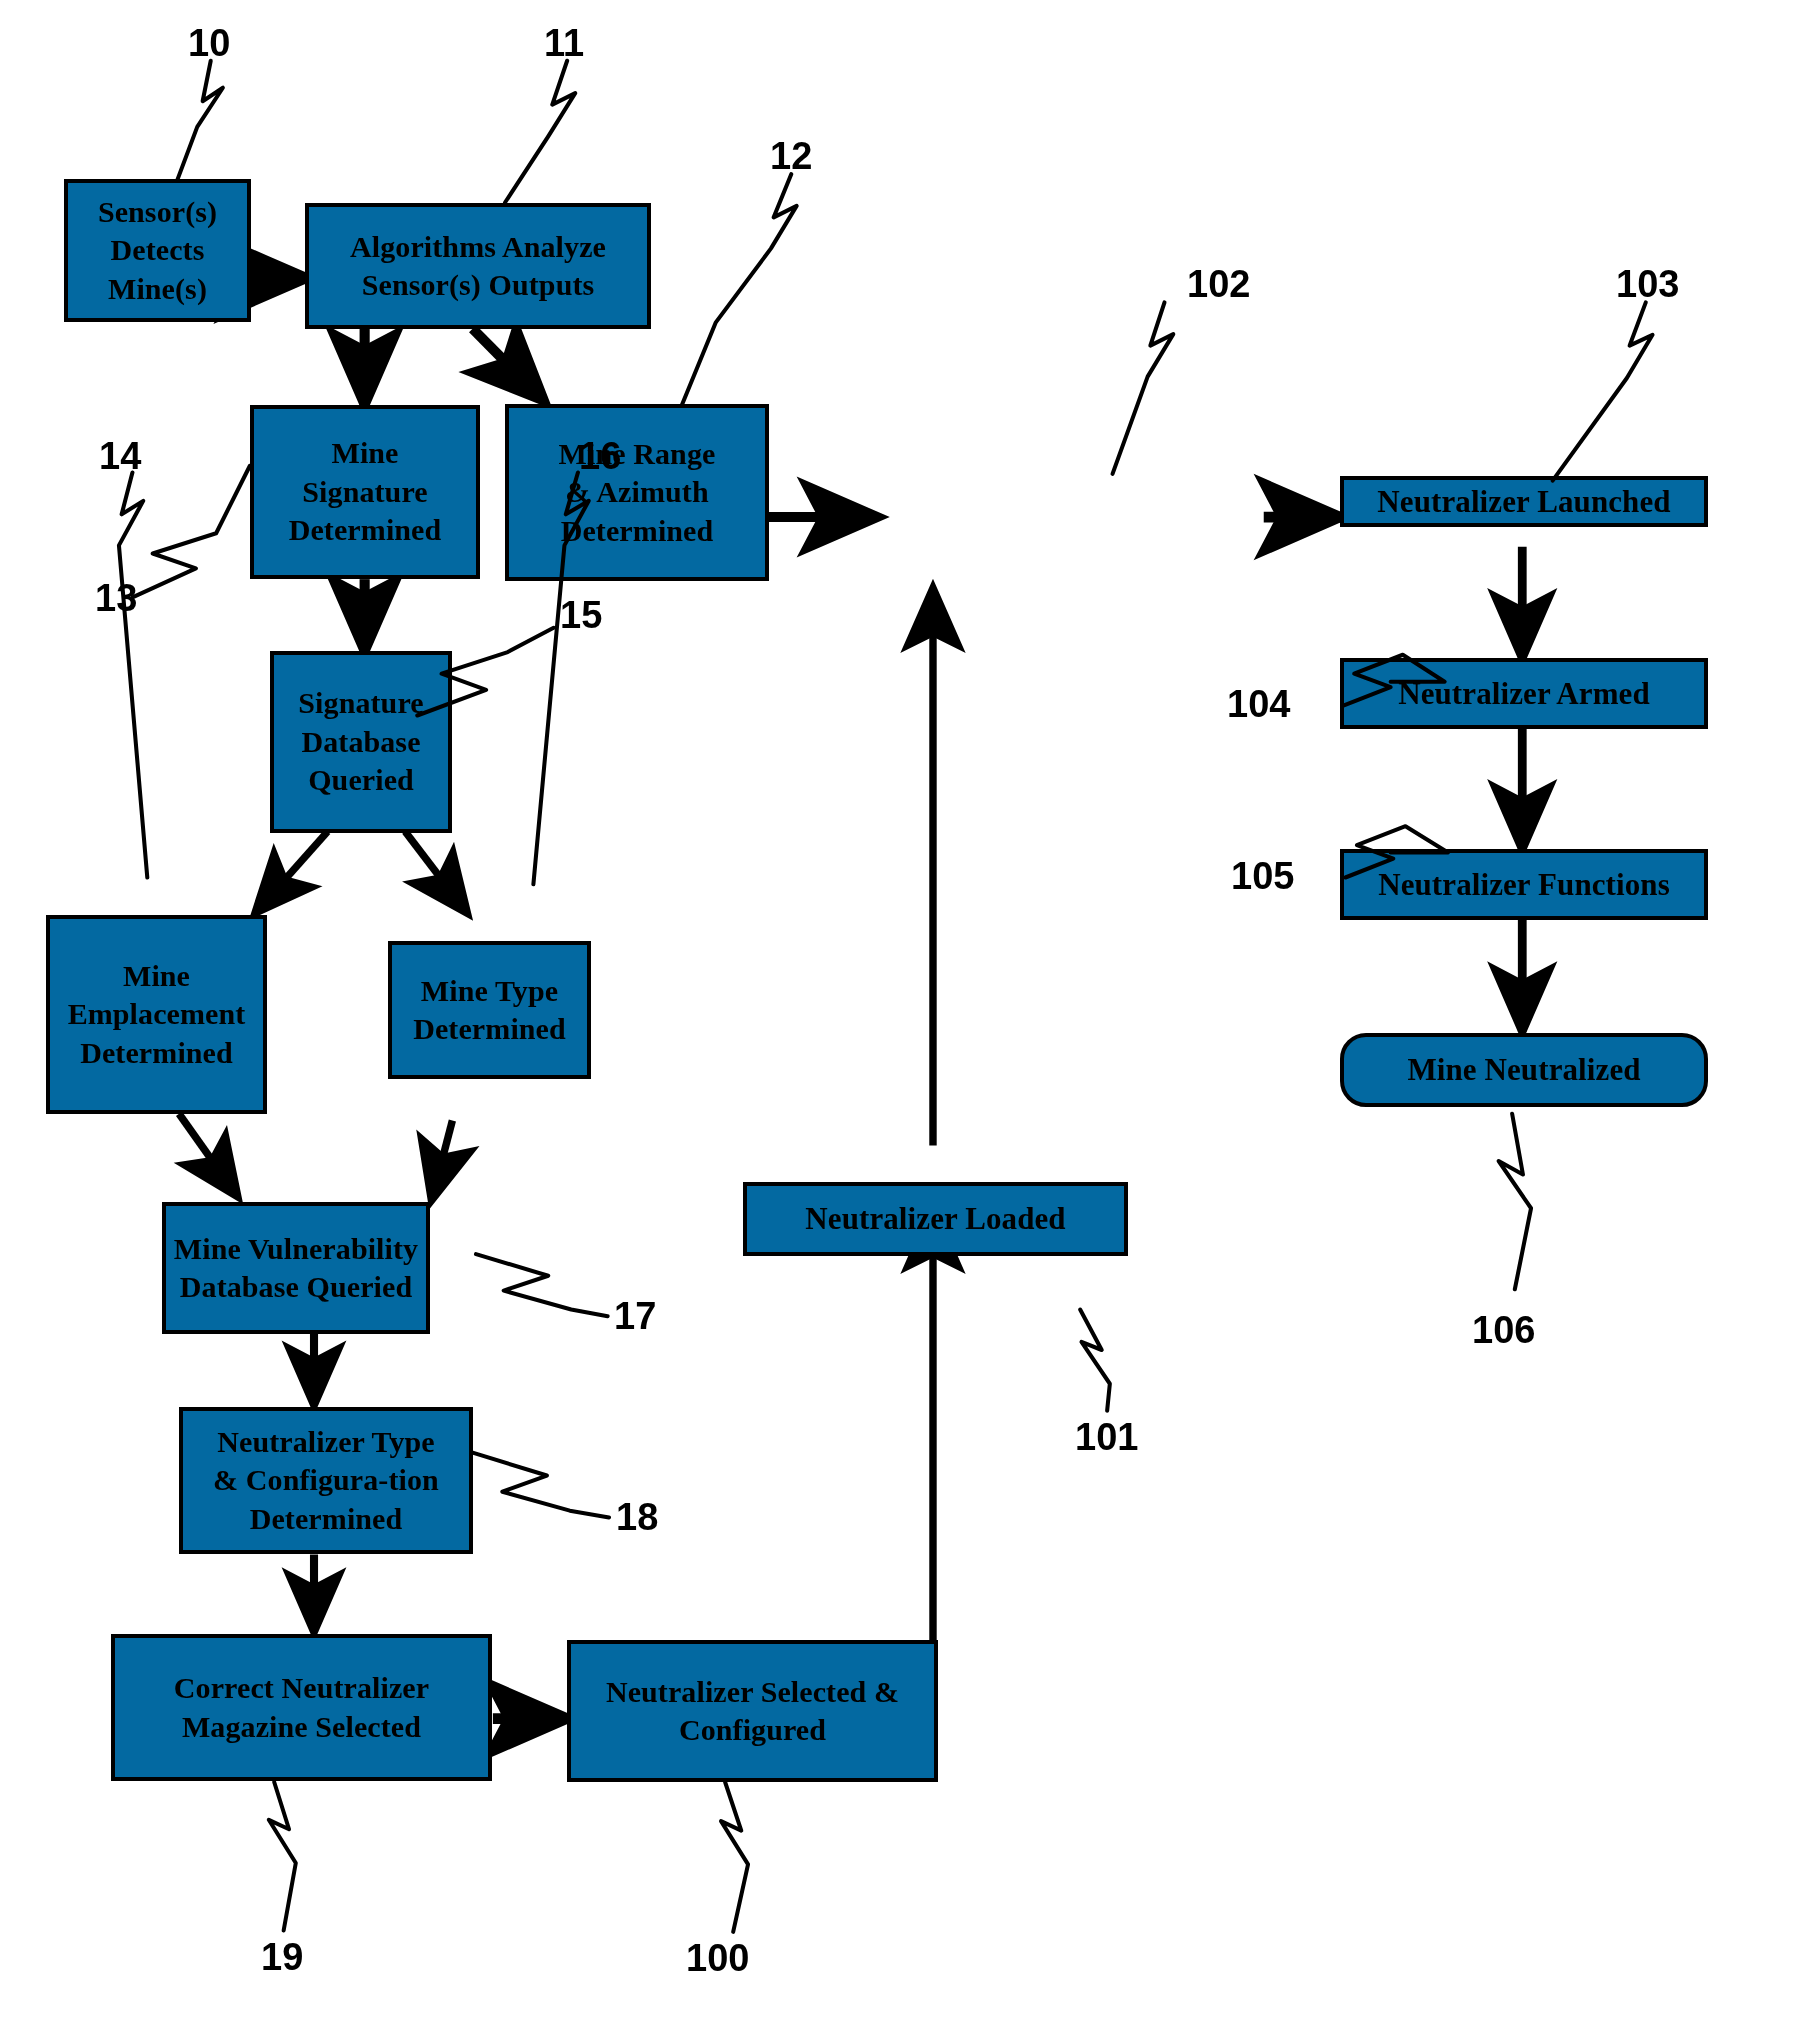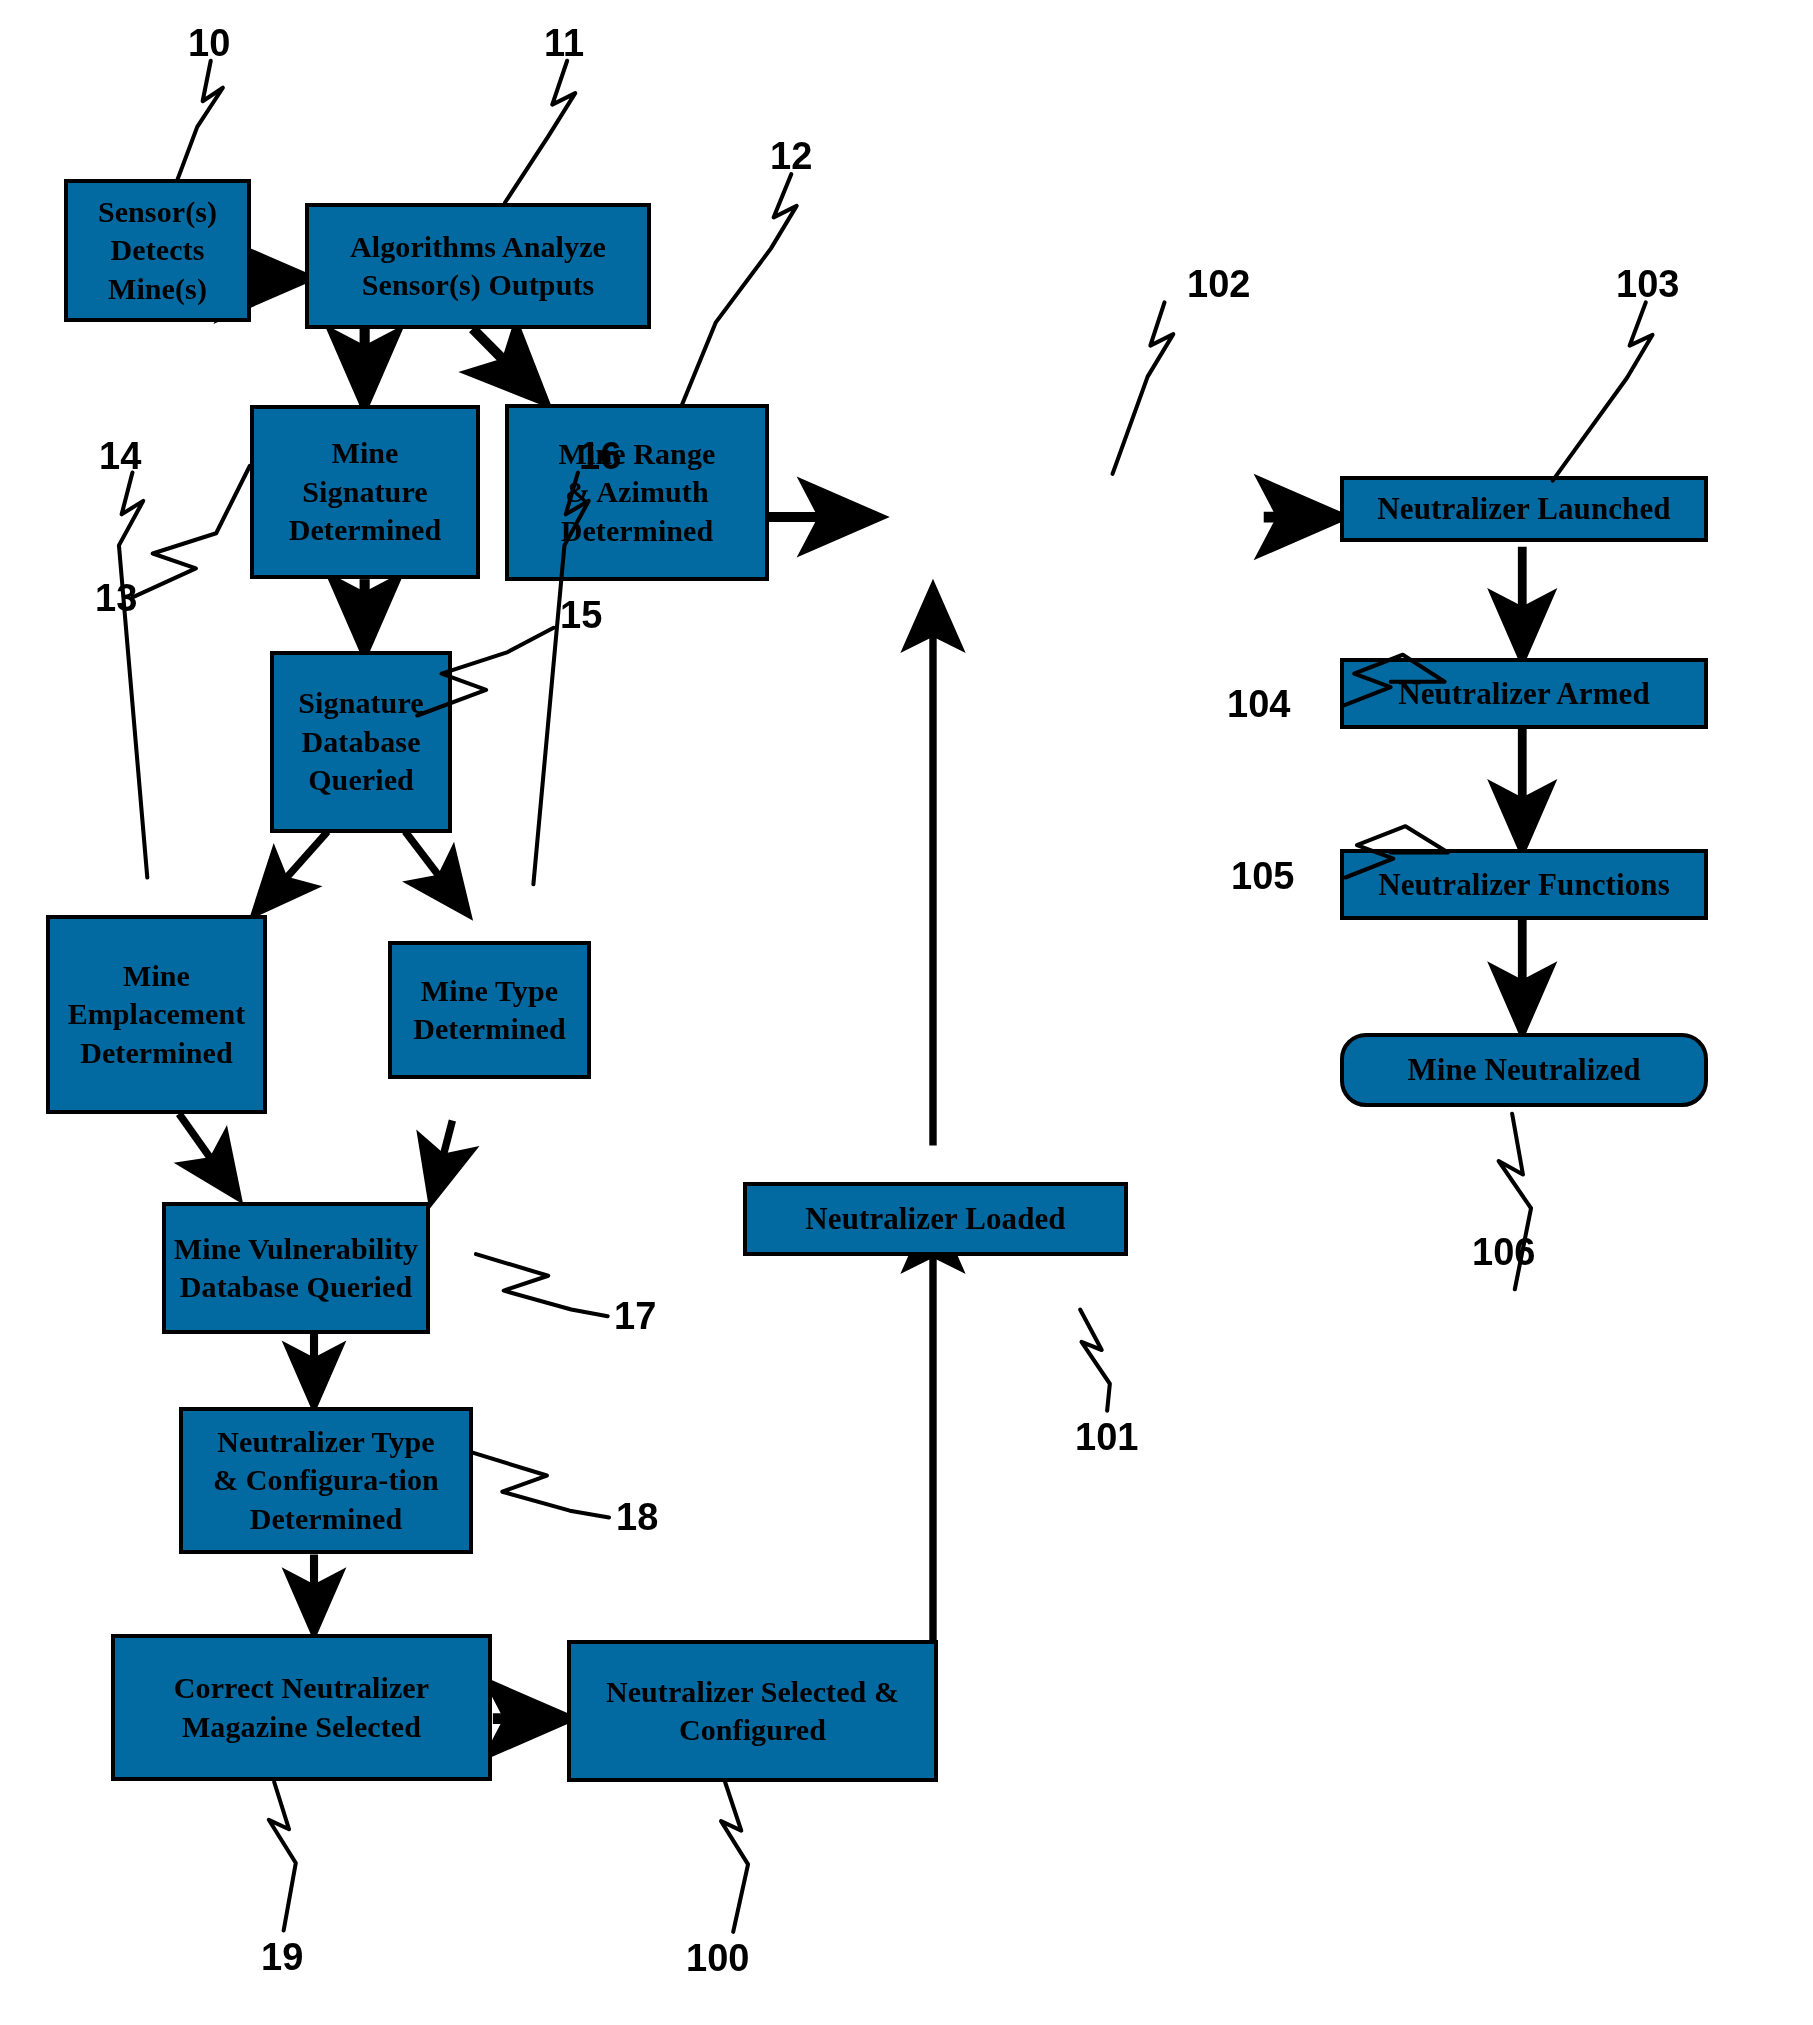--- a/index.html
+++ b/index.html
@@ -211,21 +211,21 @@
   <div class="node f44" style="left:567px; top:1640px; width:371px; height:142px;">
     <span class="ln">Neutralizer Selected &amp;</span>
     <span class="ln">Configured</span>
   </div>
 
   <div class="node f46" style="left:743px; top:1166px; width:385px; height:74px;margin-top:16px;">
     <span class="ln">Neutralizer Loaded</span>
   </div>
 
 
-  <div class="node f46" style="left:1340px; top:476px; width:368px; height:66px;">
+  <div class="node f46" style="left:1340px; top:476px; width:368px; height:51px;">
     <span class="ln">Neutralizer Launched</span>
   </div>
 
   <div class="node f46" style="left:1340px; top:658px; width:368px; height:71px;">
     <span class="ln">Neutralizer Armed</span>
   </div>
 
   <div class="node f46" style="left:1340px; top:849px; width:368px; height:71px;">
     <span class="ln">Neutralizer Functions</span>
   </div>
@@ -243,16 +243,16 @@
   <div class="ref" style="left:579px;  top:435px;">16</div>
   <div class="ref" style="left:614px;  top:1295px;">17</div>
   <div class="ref" style="left:616px;  top:1496px;">18</div>
   <div class="ref" style="left:261px;  top:1936px;">19</div>
   <div class="ref" style="left:686px; top:1937px;">100</div>
   <div class="ref" style="left:1075px; top:1416px;">101</div>
   <div class="ref" style="left:1187px; top:263px;">102</div>
   <div class="ref" style="left:1616px; top:263px;">103</div>
   <div class="ref" style="left:1227px; top:683px;">104</div>
   <div class="ref" style="left:1231px; top:855px;">105</div>
-  <div class="ref" style="left:1472px; top:1231px;">106</div>
+  <div class="ref" style="left:1472px; top:1309px;">106</div>
 
 </div>
 
 
 </body></html>

